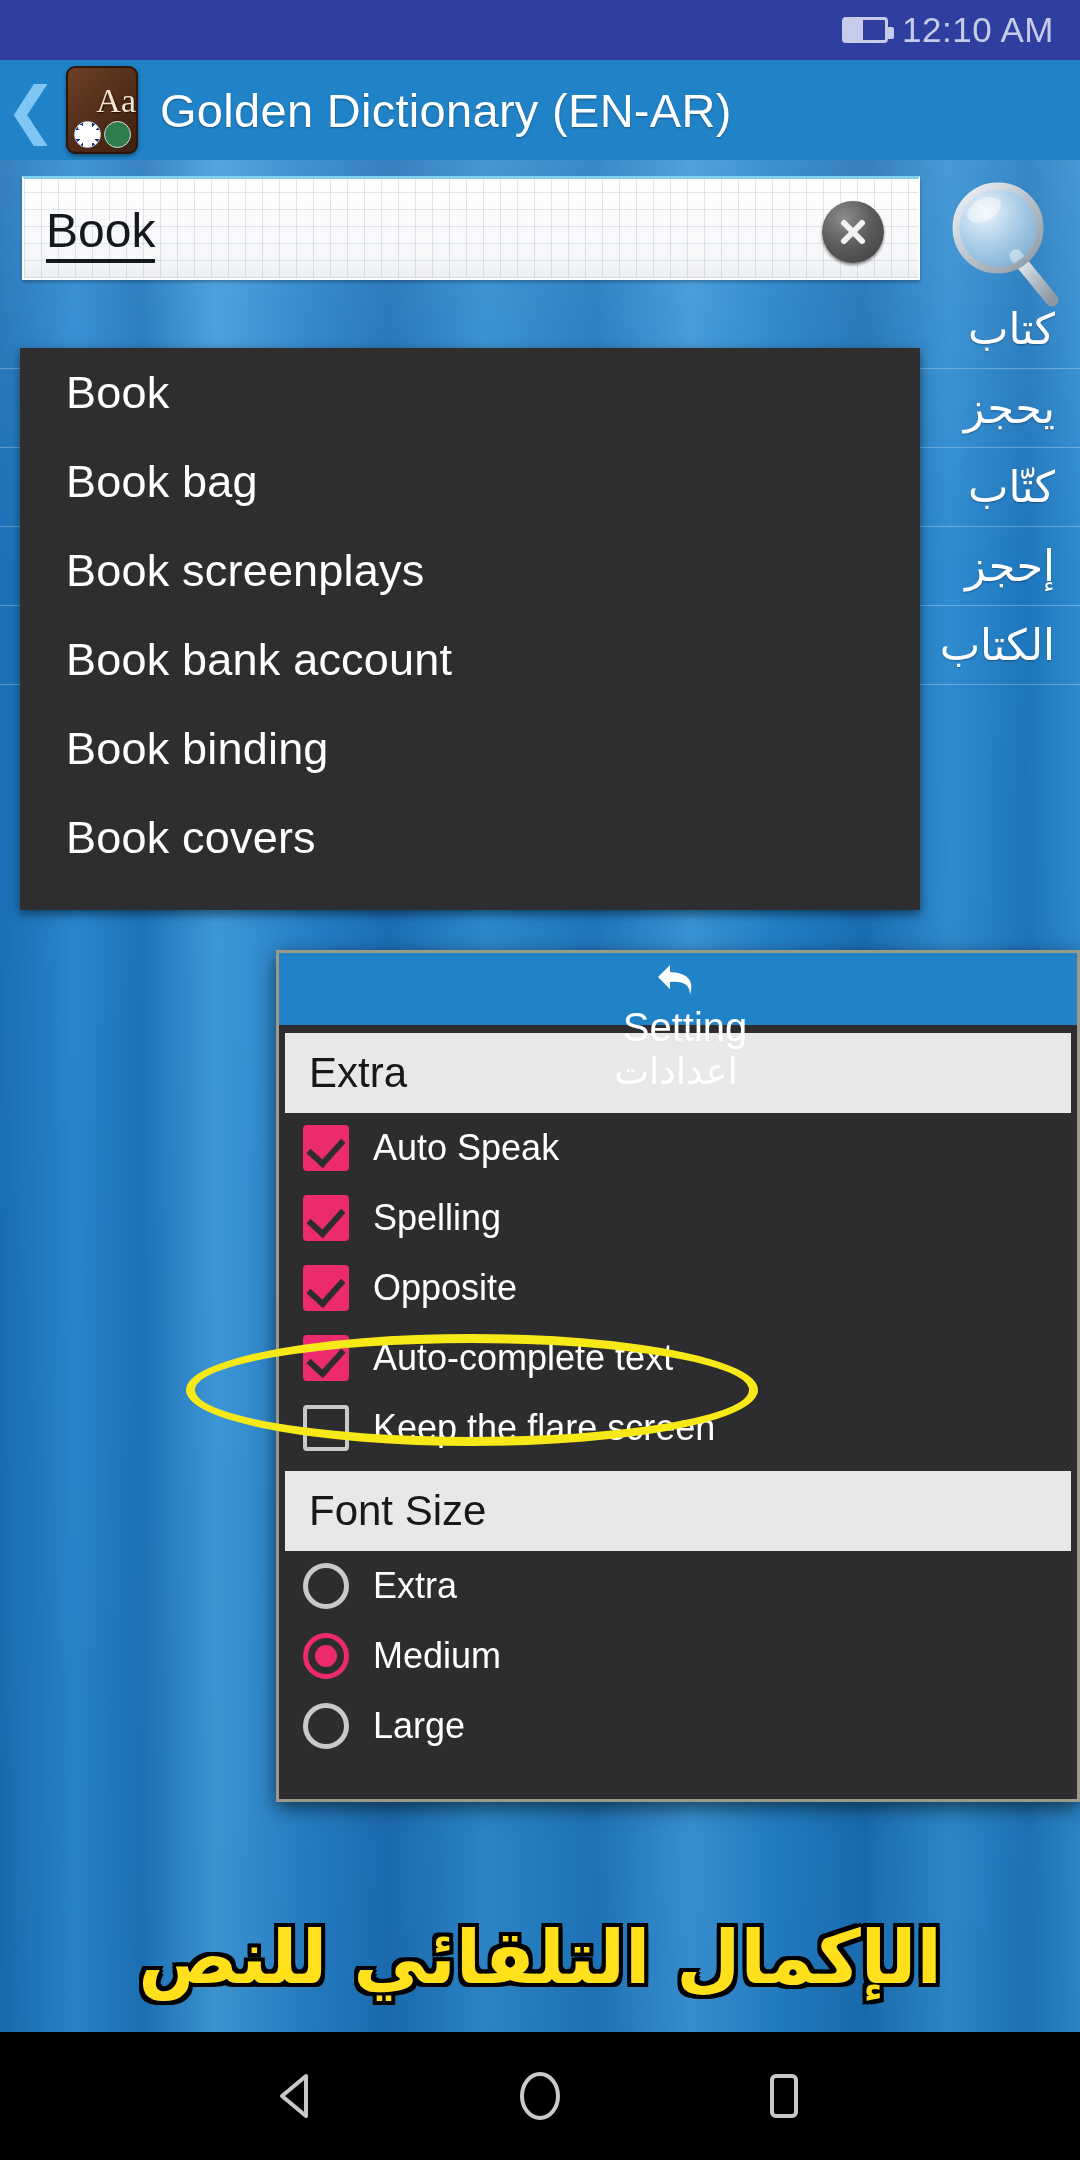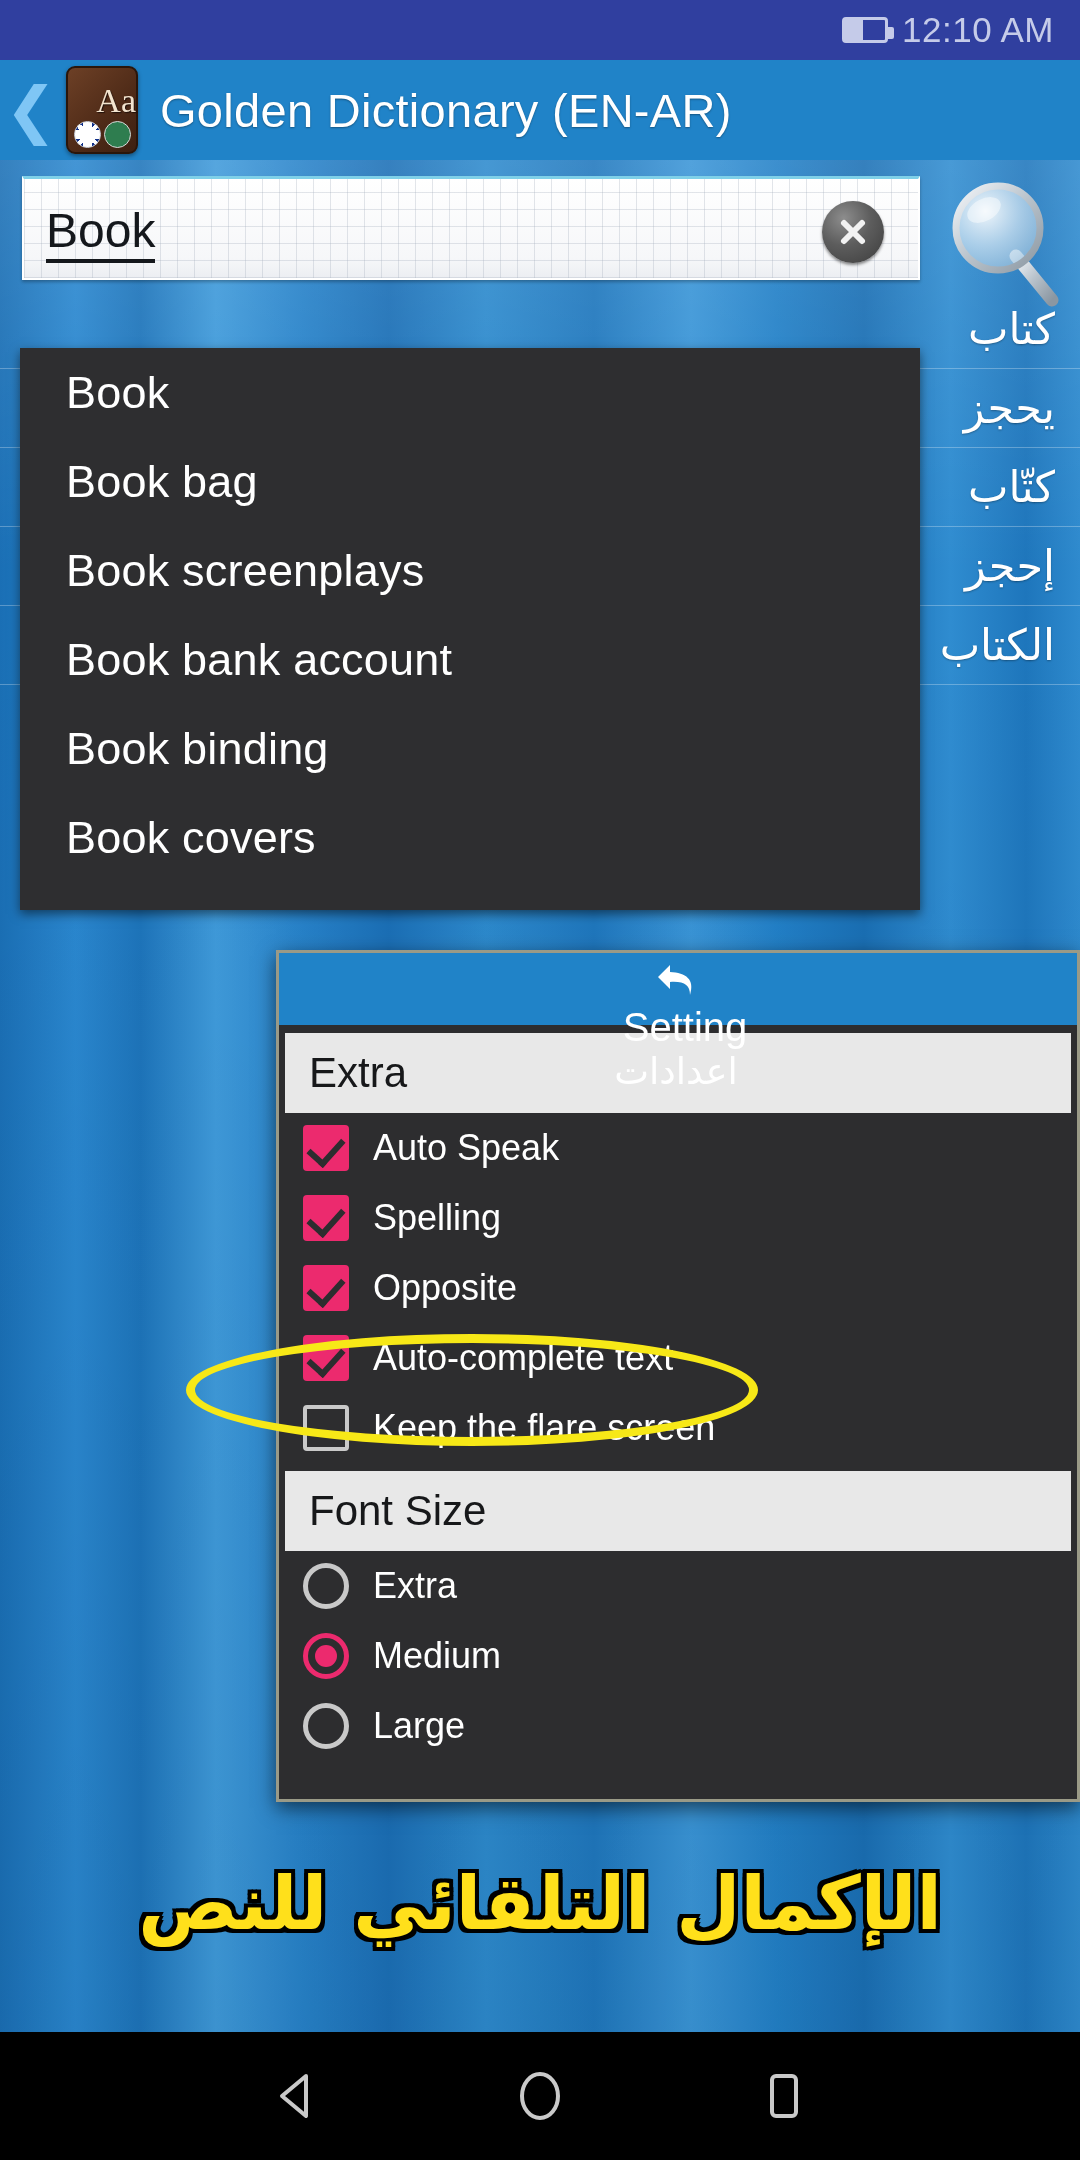--- a/index.html
+++ b/index.html
@@ -186,21 +186,21 @@
   
   #highlight-ellipse{
     position:absolute;left:186px;top:1334px;width:572px;height:112px;
     border:9px solid #f7e817;border-radius:50%;
     pointer-events:none;
   }
 
   
   #banner{
     position:absolute;left:0;top:1860px;width:1080px;height:140px;
-    display:flex;align-items:flex-start;justify-content:center;
+    display:flex;align-items:flex-end;justify-content:center;
   }
   #banner-text{
     font-family:"DejaVu Sans","Liberation Sans",sans-serif;
     direction:rtl;font-size:74px;font-weight:bold;color:#ffe01b;
     text-shadow:
       -4px -4px 0 #000, 4px -4px 0 #000,-4px 4px 0 #000, 4px 4px 0 #000,
       0 -4px 0 #000, 0 4px 0 #000, -4px 0 0 #000, 4px 0 0 #000;
     letter-spacing:1px;
   }
 

